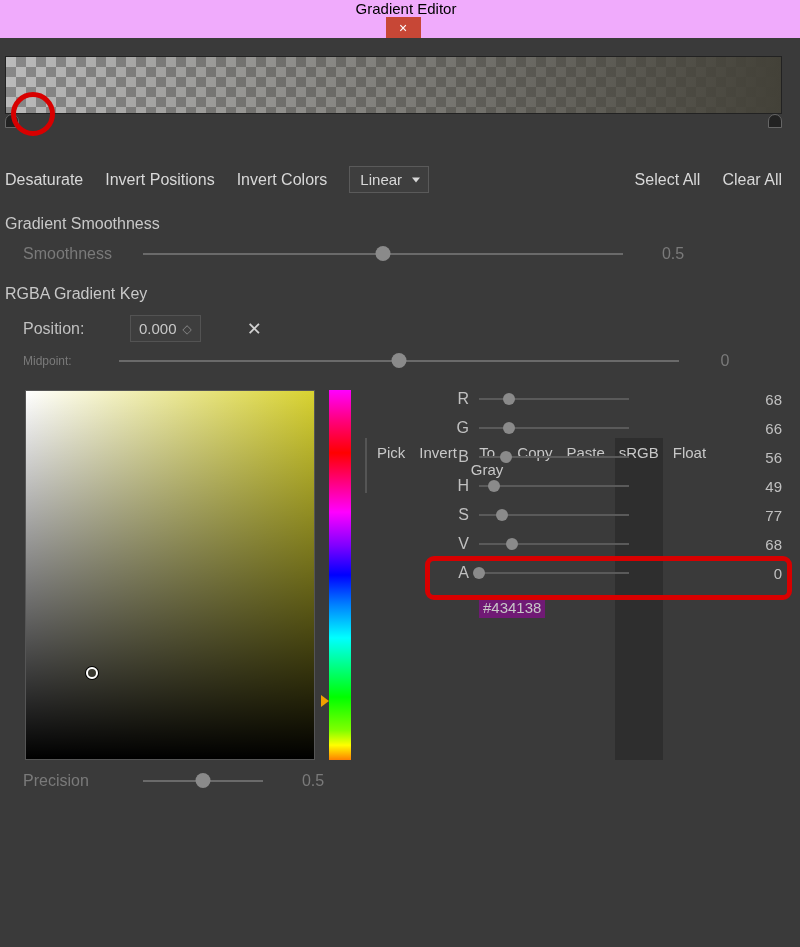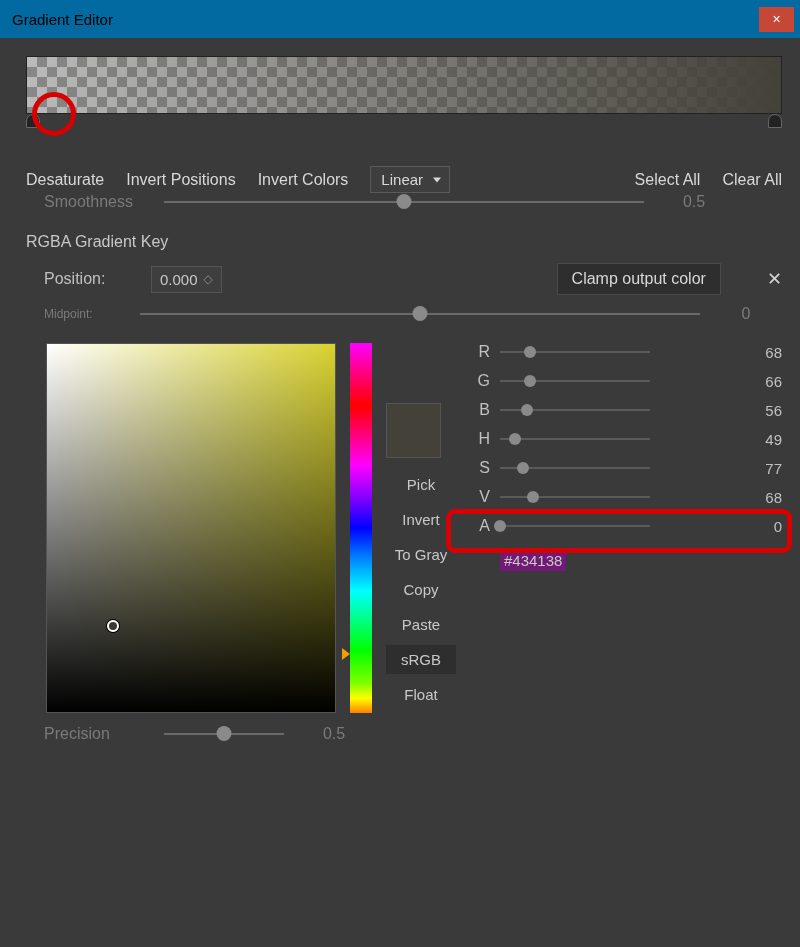--- a/index.html
+++ b/index.html
@@ -5,42 +5,43 @@
 * { margin: 0; padding: 0; box-sizing: border-box; }
 body {
   font-family: "Segoe UI", Arial, sans-serif;
   background: #3a3a3a;
   color: #c0c0c0;
   width: 800px;
   height: 947px;
   overflow: hidden;
 }
 .title-bar {
-  background: #0369a1;
+  background: #f0abfc;
   color: #000;
   display: flex;
   justify-content: space-between;
   align-items: center;
   height: 38px;
   padding-left: 12px;
+  flex-direction: column;
 }
 .title-bar .title { font-size: 15px; }
 .close-btn {
   width: 35px;
   height: 25px;
   background: #c74736;
   color: white;
   display: flex;
   align-items: center;
   justify-content: center;
   margin-right: 6px;
   font-size: 14px;
 }
 
-.main { padding: 18px 18px 0 26px; }
+.main { padding: 18px 18px 0 5px; }
 
 .gradient-strip {
   height: 58px;
   border: 1px solid #222;
   position: relative;
 }
 .checker-bg {
   position: absolute;
   inset: 0;
   background-image:
@@ -224,26 +225,25 @@
   left: -8px;
   width: 0; height: 0;
   border-top: 6px solid transparent;
   border-bottom: 6px solid transparent;
   border-left: 8px solid #f0a000;
   top: 305px;
 }
 
 .action-col {
   display: flex;
-  flex-direction: column;
   gap: 6px;
   font-size: 15px;
   color: #c8c8c8;
   width: 70px;
-  margin-top: 60px;
+  margin-top: 48px;
 }
 .action-btn { padding: 6px 4px; text-align: center; cursor: pointer; }
 .action-btn.active { background: #2e2e2e; }
 
 .swatch {
   width: 55px;
   height: 55px;
   background: #434138;
   border: 1px solid #555;
   margin-bottom: 6px;
@@ -350,37 +350,37 @@
   <div class="toolbar-row">
     <span class="link-btn">Desaturate</span>
     <span class="link-btn">Invert Positions</span>
     <span class="link-btn">Invert Colors</span>
     <div class="dropdown">Linear</div>
     <div class="spacer"></div>
     <span class="link-btn">Select All</span>
     <span class="link-btn">Clear All</span>
   </div>
 
+  <div class="section-title">Gradient Smoothness</div>
   <div class="slider-row" style="padding-left:18px;">
     <span class="slider-label">Smoothness</span>
     <div class="slider-track" style="max-width:480px;">
       <div class="slider-thumb" style="left:50%;"></div>
     </div>
     <span class="slider-value">0.5</span>
   </div>
 
   <div class="section-title">RGBA Gradient Key</div>
 
   <div class="row-pos" style="padding-left:18px;gap:32px;">
     <span class="label">Position:</span>
     <div class="spinner">
       <span>0.000</span>
       <span class="arrows">◇</span>
     </div>
-    <div class="clamp-btn">Clamp output color</div>
     <span class="x-btn">✕</span>
   </div>
 
   <div class="midpoint-row" style="padding-left:18px;">
     <span class="midpoint-label">Midpoint:</span>
     <div class="slider-track" style="max-width:560px;">
       <div class="slider-thumb" style="left:50%;"></div>
     </div>
     <span class="slider-value" style="color:#7a7a7a;">0</span>
   </div>

